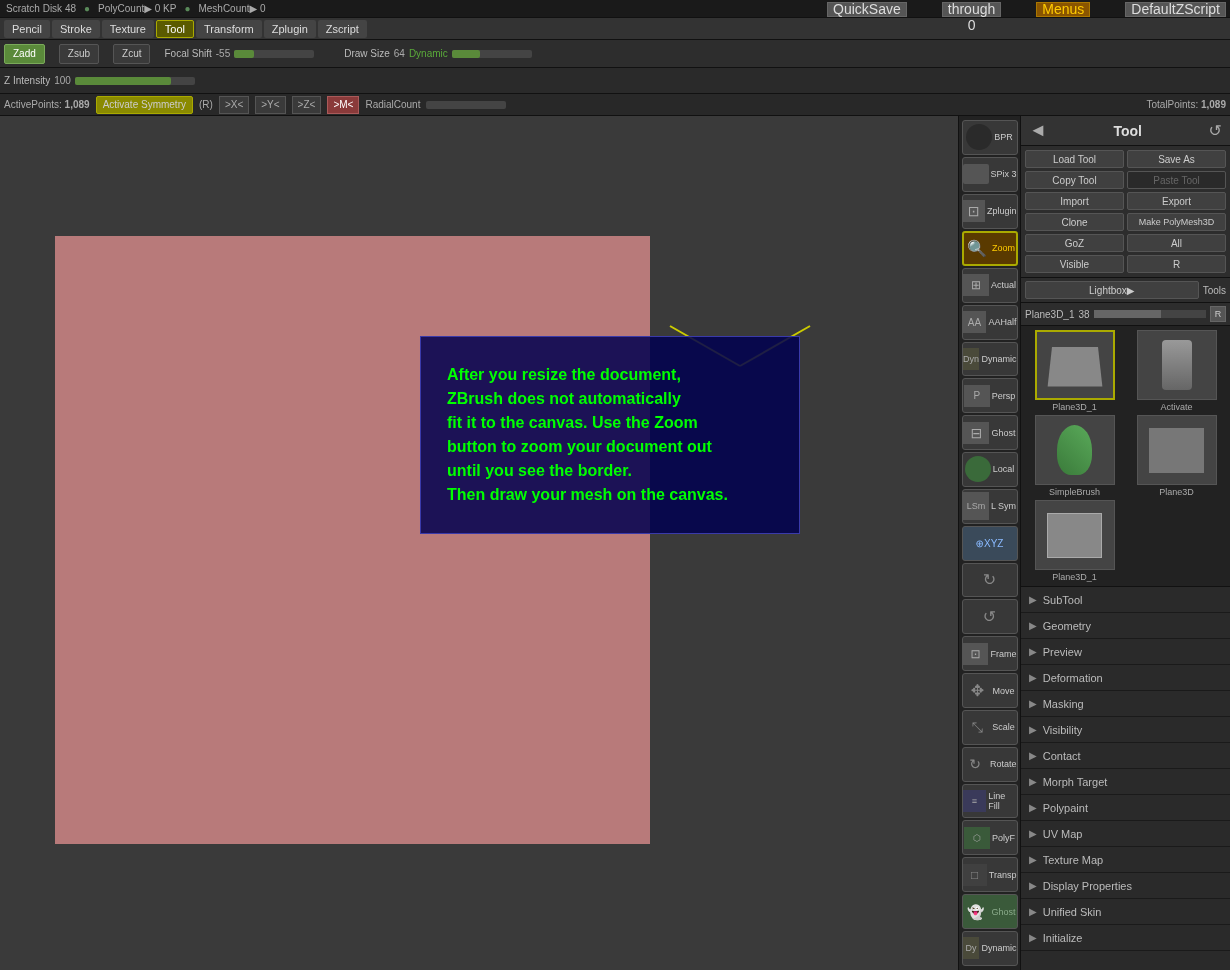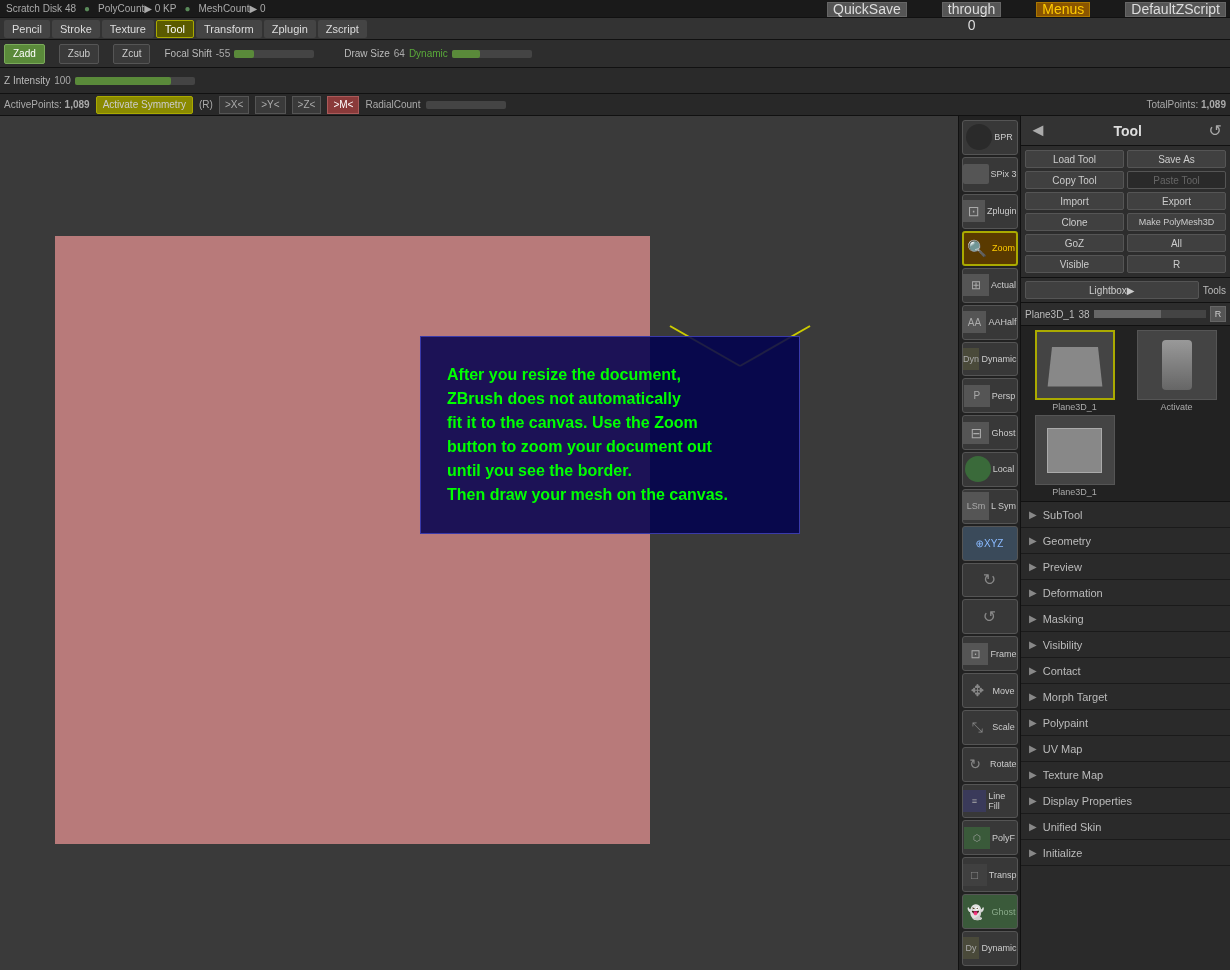--- a/index.html
+++ b/index.html
@@ -666,20 +666,32 @@
         <span class="preview-label">Plane3D_1</span>
       </div>
       <div class="preview-item">
         <div class="preview-thumb">
           <div class="shape-cylinder"></div>
         </div>
         <span class="preview-label">Activate</span>
       </div>
       <div class="preview-item">
         <div class="preview-thumb">
+          <div class="shape-brush"></div>
+        </div>
+        <span class="preview-label">SimpleBrush</span>
+      </div>
+      <div class="preview-item">
+        <div class="preview-thumb">
+          <div class="shape-plane2"></div>
+        </div>
+        <span class="preview-label">Plane3D</span>
+      </div>
+      <div class="preview-item">
+        <div class="preview-thumb">
           <div class="shape-plane3"></div>
         </div>
         <span class="preview-label">Plane3D_1</span>
       </div>
     </div>
 
     <div id="tool-sections">
       <div class="section-item">
         <span class="arrow">▶</span>
         <span>SubTool</span>

